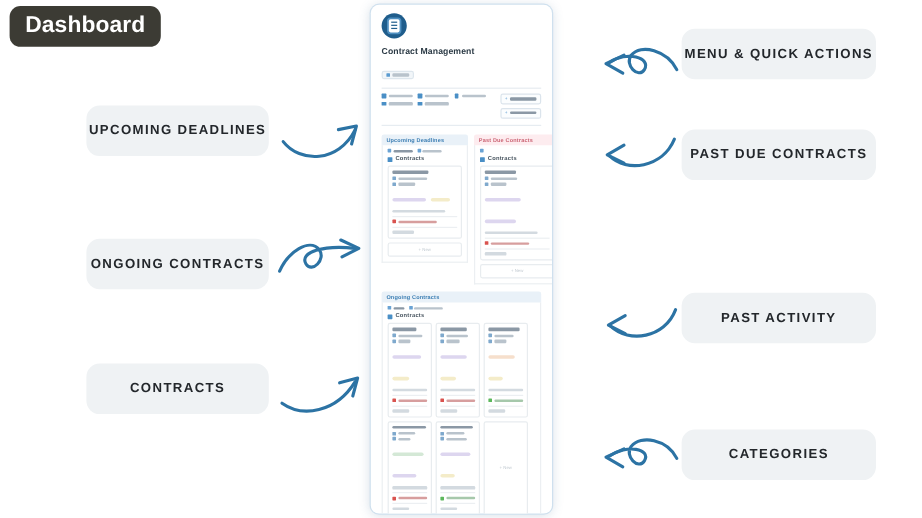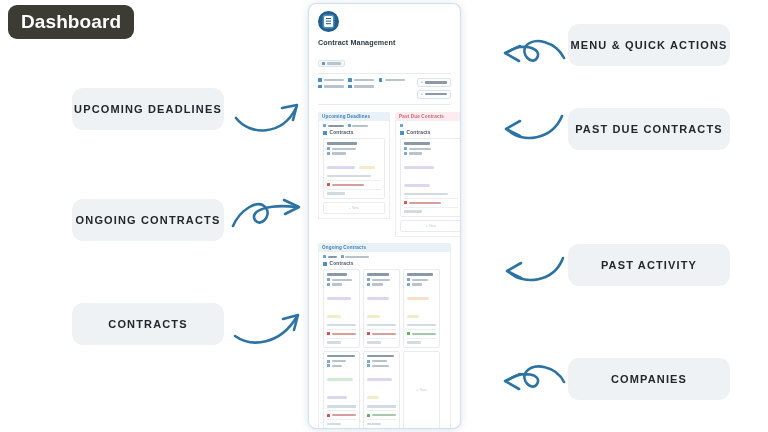--- a/index.html
+++ b/index.html
@@ -178,21 +178,21 @@
 <div class="pill" id="pill-menu">
   <span>MENU &amp; QUICK ACTIONS</span>
 </div>
 <div class="pill" id="pill-pastdue">
   <span>PAST DUE CONTRACTS</span>
 </div>
 <div class="pill" id="pill-activity">
   <span>PAST ACTIVITY</span>
 </div>
 <div class="pill" id="pill-companies">
-  <span>COMPANIES</span>
+  <span>CATEGORIES</span>
 </div>
 
 <svg class="arrow" style="left:232px;top:92px;" width="76" height="42">
   <path d="M4 26 C18 44, 50 44, 64 16" stroke="#2c73a4" stroke-width="2.6" fill="none" stroke-linecap="round"></path>
   <path d="M50 16 L65 13 L61 28" stroke="#2c73a4" stroke-width="2.6" fill="none" stroke-linecap="round" stroke-linejoin="round"></path>
 </svg>
 
 <svg class="arrow" style="left:230px;top:196px;" width="80" height="44">
   <path d="M3 30 C10 14, 28 2, 36 12 C42 20, 30 32, 25 24 C19 14, 40 8, 66 11" stroke="#2c73a4" stroke-width="2.6" fill="none" stroke-linecap="round"></path>
   <path d="M54 4 L69 11 L55 18" stroke="#2c73a4" stroke-width="2.6" fill="none" stroke-linecap="round" stroke-linejoin="round"></path>

